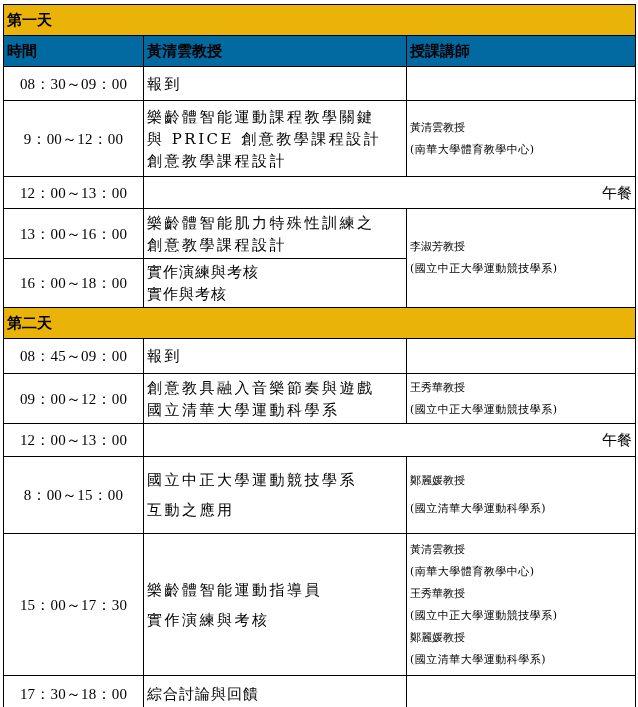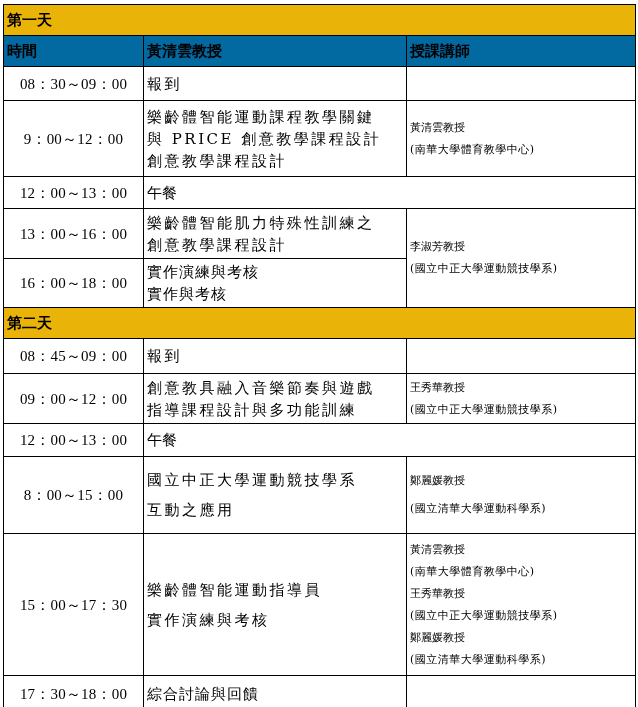--- a/index.html
+++ b/index.html
@@ -10,21 +10,21 @@
   table.schedule td { border: 1px solid #000; padding: 0 3px; vertical-align: middle;
          font-size: 15px; line-height: 22px; overflow: hidden; }
   col.c1 { width: 140px; } col.c2 { width: 263px; } col.c3 { width: 229px; }
   .day-row td { background: #eab308; text-align: left; font-weight: bold; height: 30px;
          font-family: "DejaVu Sans", "Liberation Sans", sans-serif; font-size: 15px; }
   .head-row td { background: #0369a1; text-align: left; font-weight: bold; height: 30px;
          font-family: "DejaVu Sans", "Liberation Sans", sans-serif; font-size: 15px; }
   td.time { white-space: nowrap; font-family: "Liberation Serif", serif; font-size: 16px;
          letter-spacing: 0.2px; text-align: center; padding-right: 2px; }
   td.content { letter-spacing: 2.5px; }
-  td.lunch { text-align: left; }
+  td.lunch { text-align: right; }
   .inst-name { display: block; font-size: 11px; line-height: 22px; }
   .inst-aff { display: block; font-size: 11px; line-height: 22px; letter-spacing: 0.5px; }
   .line { display: block; }
 </style>
 </head>
 <body>
 
 <table class="schedule">
   <colgroup>
       <col class="c1">
@@ -85,21 +85,21 @@
     </tr>
     <tr style="height:35px">
       <td class="time">08：45～09：00</td>
       <td class="content">報到</td>
       <td></td>
     </tr>
     <tr style="height:50px">
       <td class="time">09：00～12：00</td>
       <td class="content">
         <span class="line">創意教具融入音樂節奏與遊戲</span>
-        <span class="line">指導課程設計與多功能訓練</span>
+        <span class="line">國立清華大學運動科學系</span>
       </td>
       <td>
         <span class="inst-name">王秀華教授</span>
         <span class="inst-aff">(國立中正大學運動競技學系)</span>
       </td>
     </tr>
     <tr style="height:33px">
       <td class="time">12：00～13：00</td>
       <td class="lunch" colspan="2">午餐</td>
     </tr>

